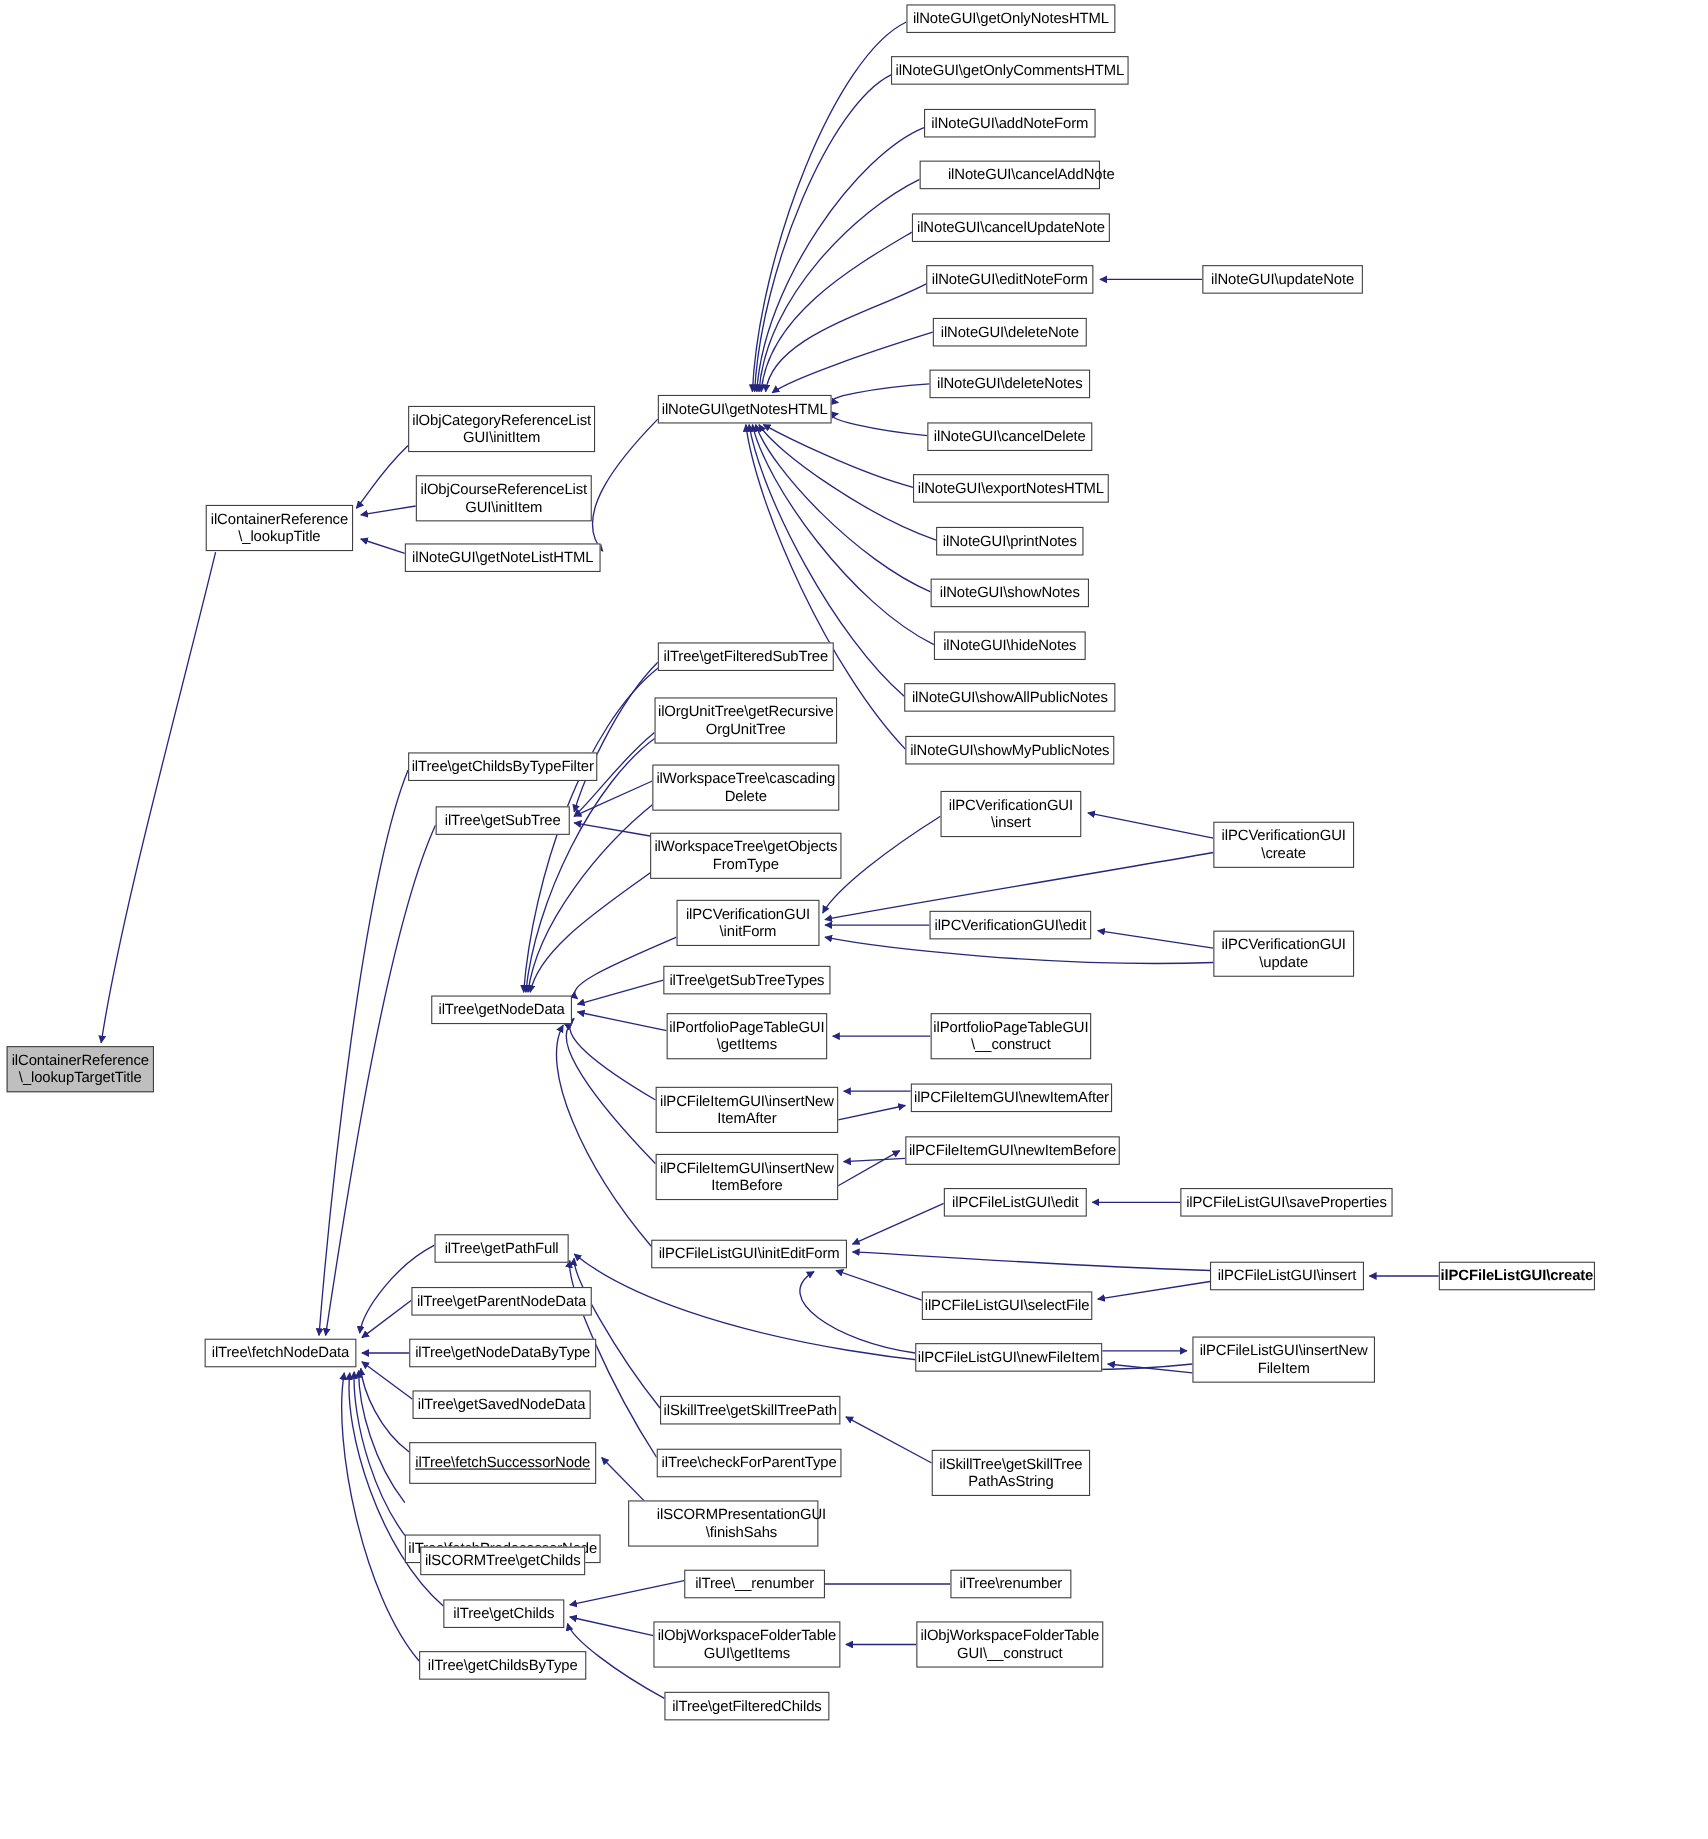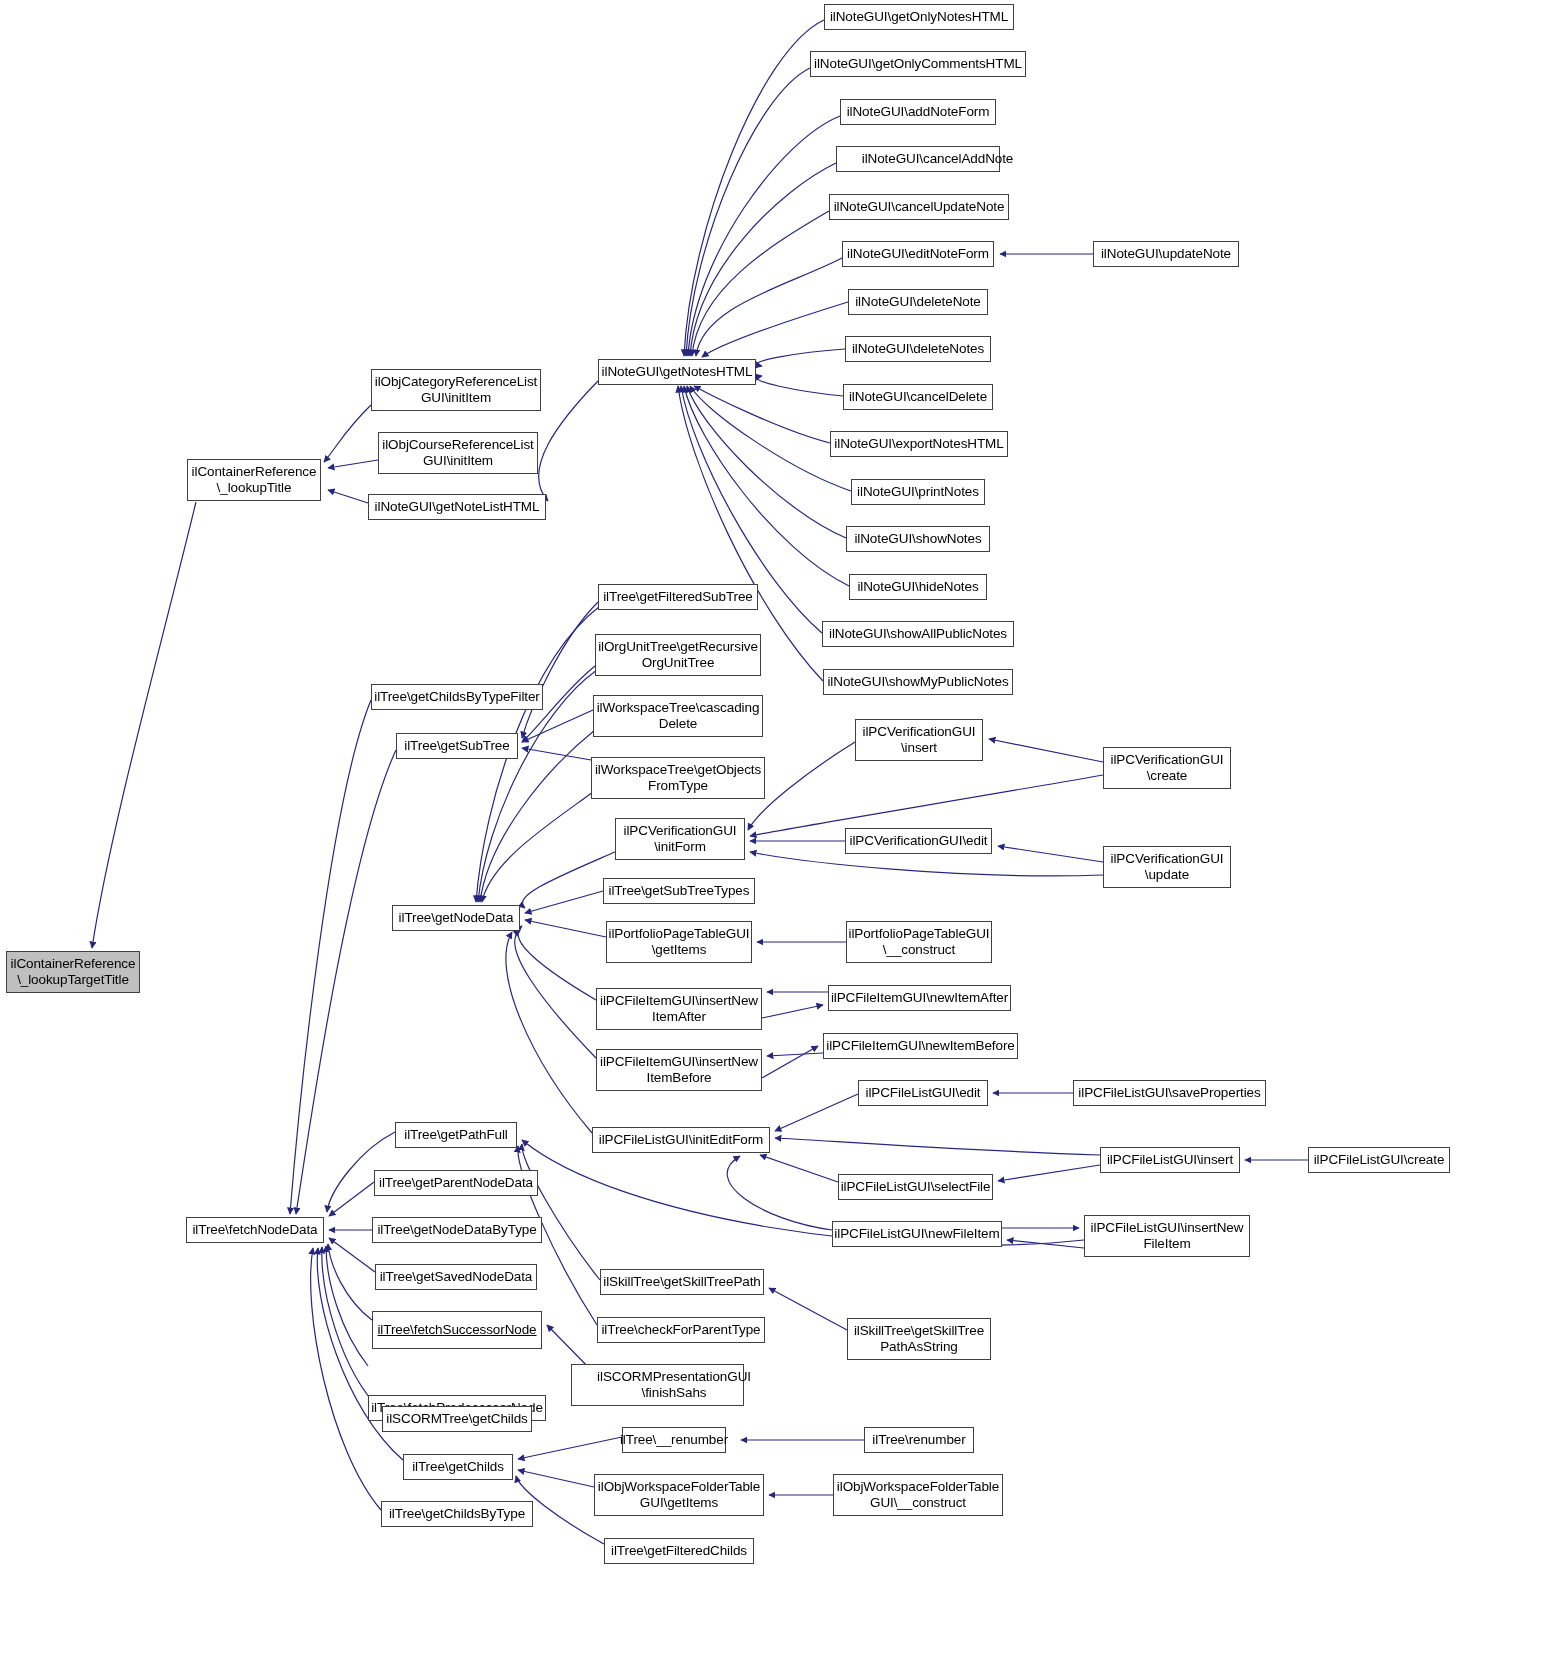--- a/index.html
+++ b/index.html
@@ -181,42 +181,42 @@
       <div class="node" style="left: 596px; top: 988px; width: 166px; height: 42px;">ilPCFileItemGUI\insertNew
 ItemAfter</div>
       <div class="node" style="left: 828px; top: 985px; width: 183px; height: 26px;">ilPCFileItemGUI\newItemAfter</div>
       <div class="node" style="left: 596px; top: 1049px; width: 166px; height: 42px;">ilPCFileItemGUI\insertNew
 ItemBefore</div>
       <div class="node" style="left: 823px; top: 1033px; width: 195px; height: 26px;">ilPCFileItemGUI\newItemBefore</div>
       <div class="node" style="left: 858px; top: 1080px; width: 130px; height: 26px;">ilPCFileListGUI\edit</div>
       <div class="node" style="left: 1073px; top: 1080px; width: 193px; height: 26px;">ilPCFileListGUI\saveProperties</div>
       <div class="node" style="left: 592px; top: 1127px; width: 178px; height: 26px;">ilPCFileListGUI\initEditForm</div>
       <div class="node" style="left: 1100px; top: 1147px; width: 140px; height: 26px;">ilPCFileListGUI\insert</div>
-      <div class="node" style="left: 1308px; top: 1147px; width: 142px; height: 26px;">ilPCFileListGUI\create</div>
+      <div class="node" style="left: 1308px; top: 1147px; width: 142px; height: 26px; font-weight: bold;">ilPCFileListGUI\create</div>
       <div class="node" style="left: 838px; top: 1174px; width: 155px; height: 26px;">ilPCFileListGUI\selectFile</div>
       <div class="node" style="left: 832px; top: 1221px; width: 170px; height: 26px;">ilPCFileListGUI\newFileItem</div>
       <div class="node" style="left: 1084px; top: 1215px; width: 166px; height: 42px;">ilPCFileListGUI\insertNew
 FileItem</div>
       <div class="node" style="left: 395px; top: 1122px; width: 122px; height: 26px;">ilTree\getPathFull</div>
       <div class="node" style="left: 374px; top: 1170px; width: 164px; height: 26px;">ilTree\getParentNodeData</div>
       <div class="node" style="left: 186px; top: 1217px; width: 138px; height: 26px;">ilTree\fetchNodeData</div>
       <div class="node" style="left: 372px; top: 1217px; width: 170px; height: 26px;">ilTree\getNodeDataByType</div>
       <div class="node" style="left: 375px; top: 1264px; width: 162px; height: 26px;">ilTree\getSavedNodeData</div>
       <div class="node" style="left: 372px; top: 1311px; width: 170px; height: 38px; text-decoration: underline;">ilTree\fetchSuccessorNode</div>
       <div class="node" style="left: 368px; top: 1359px; width: 178px; height: 26px; margin-top: 36px;">ilTree\fetchPredecessorNode</div>
       <div class="node" style="left: 382px; top: 1406px; width: 150px; height: 26px;">ilSCORMTree\getChilds</div>
       <div class="node" style="left: 403px; top: 1454px; width: 110px; height: 26px;">ilTree\getChilds</div>
       <div class="node" style="left: 381px; top: 1501px; width: 152px; height: 26px;">ilTree\getChildsByType</div>
       <div class="node" style="left: 600px; top: 1269px; width: 164px; height: 26px;">ilSkillTree\getSkillTreePath</div>
       <div class="node" style="left: 847px; top: 1318px; width: 144px; height: 42px;">ilSkillTree\getSkillTree
 PathAsString</div>
       <div class="node" style="left: 597px; top: 1317px; width: 168px; height: 26px;">ilTree\checkForParentType</div>
       <div class="node" style="left: 571px; top: 1364px; width: 173px; height: 42px; padding-left: 36px;">ilSCORMPresentationGUI
 \finishSahs</div>
-      <div class="node" style="left: 622px; top: 1427px; width: 104px; height: 26px;">ilTree\__renumber</div>
+      <div class="node" style="left: 622px; top: 1427px; width: 128px; height: 26px;">ilTree\__renumber</div>
       <div class="node" style="left: 864px; top: 1427px; width: 110px; height: 26px;">ilTree\renumber</div>
       <div class="node" style="left: 594px; top: 1474px; width: 170px; height: 42px;">ilObjWorkspaceFolderTable
 GUI\getItems</div>
       <div class="node" style="left: 833px; top: 1474px; width: 170px; height: 42px;">ilObjWorkspaceFolderTable
 GUI\__construct</div>
       <div class="node" style="left: 604px; top: 1538px; width: 150px; height: 26px;">ilTree\getFilteredChilds</div>
     </div>
 </div>
 
 </body></html>

